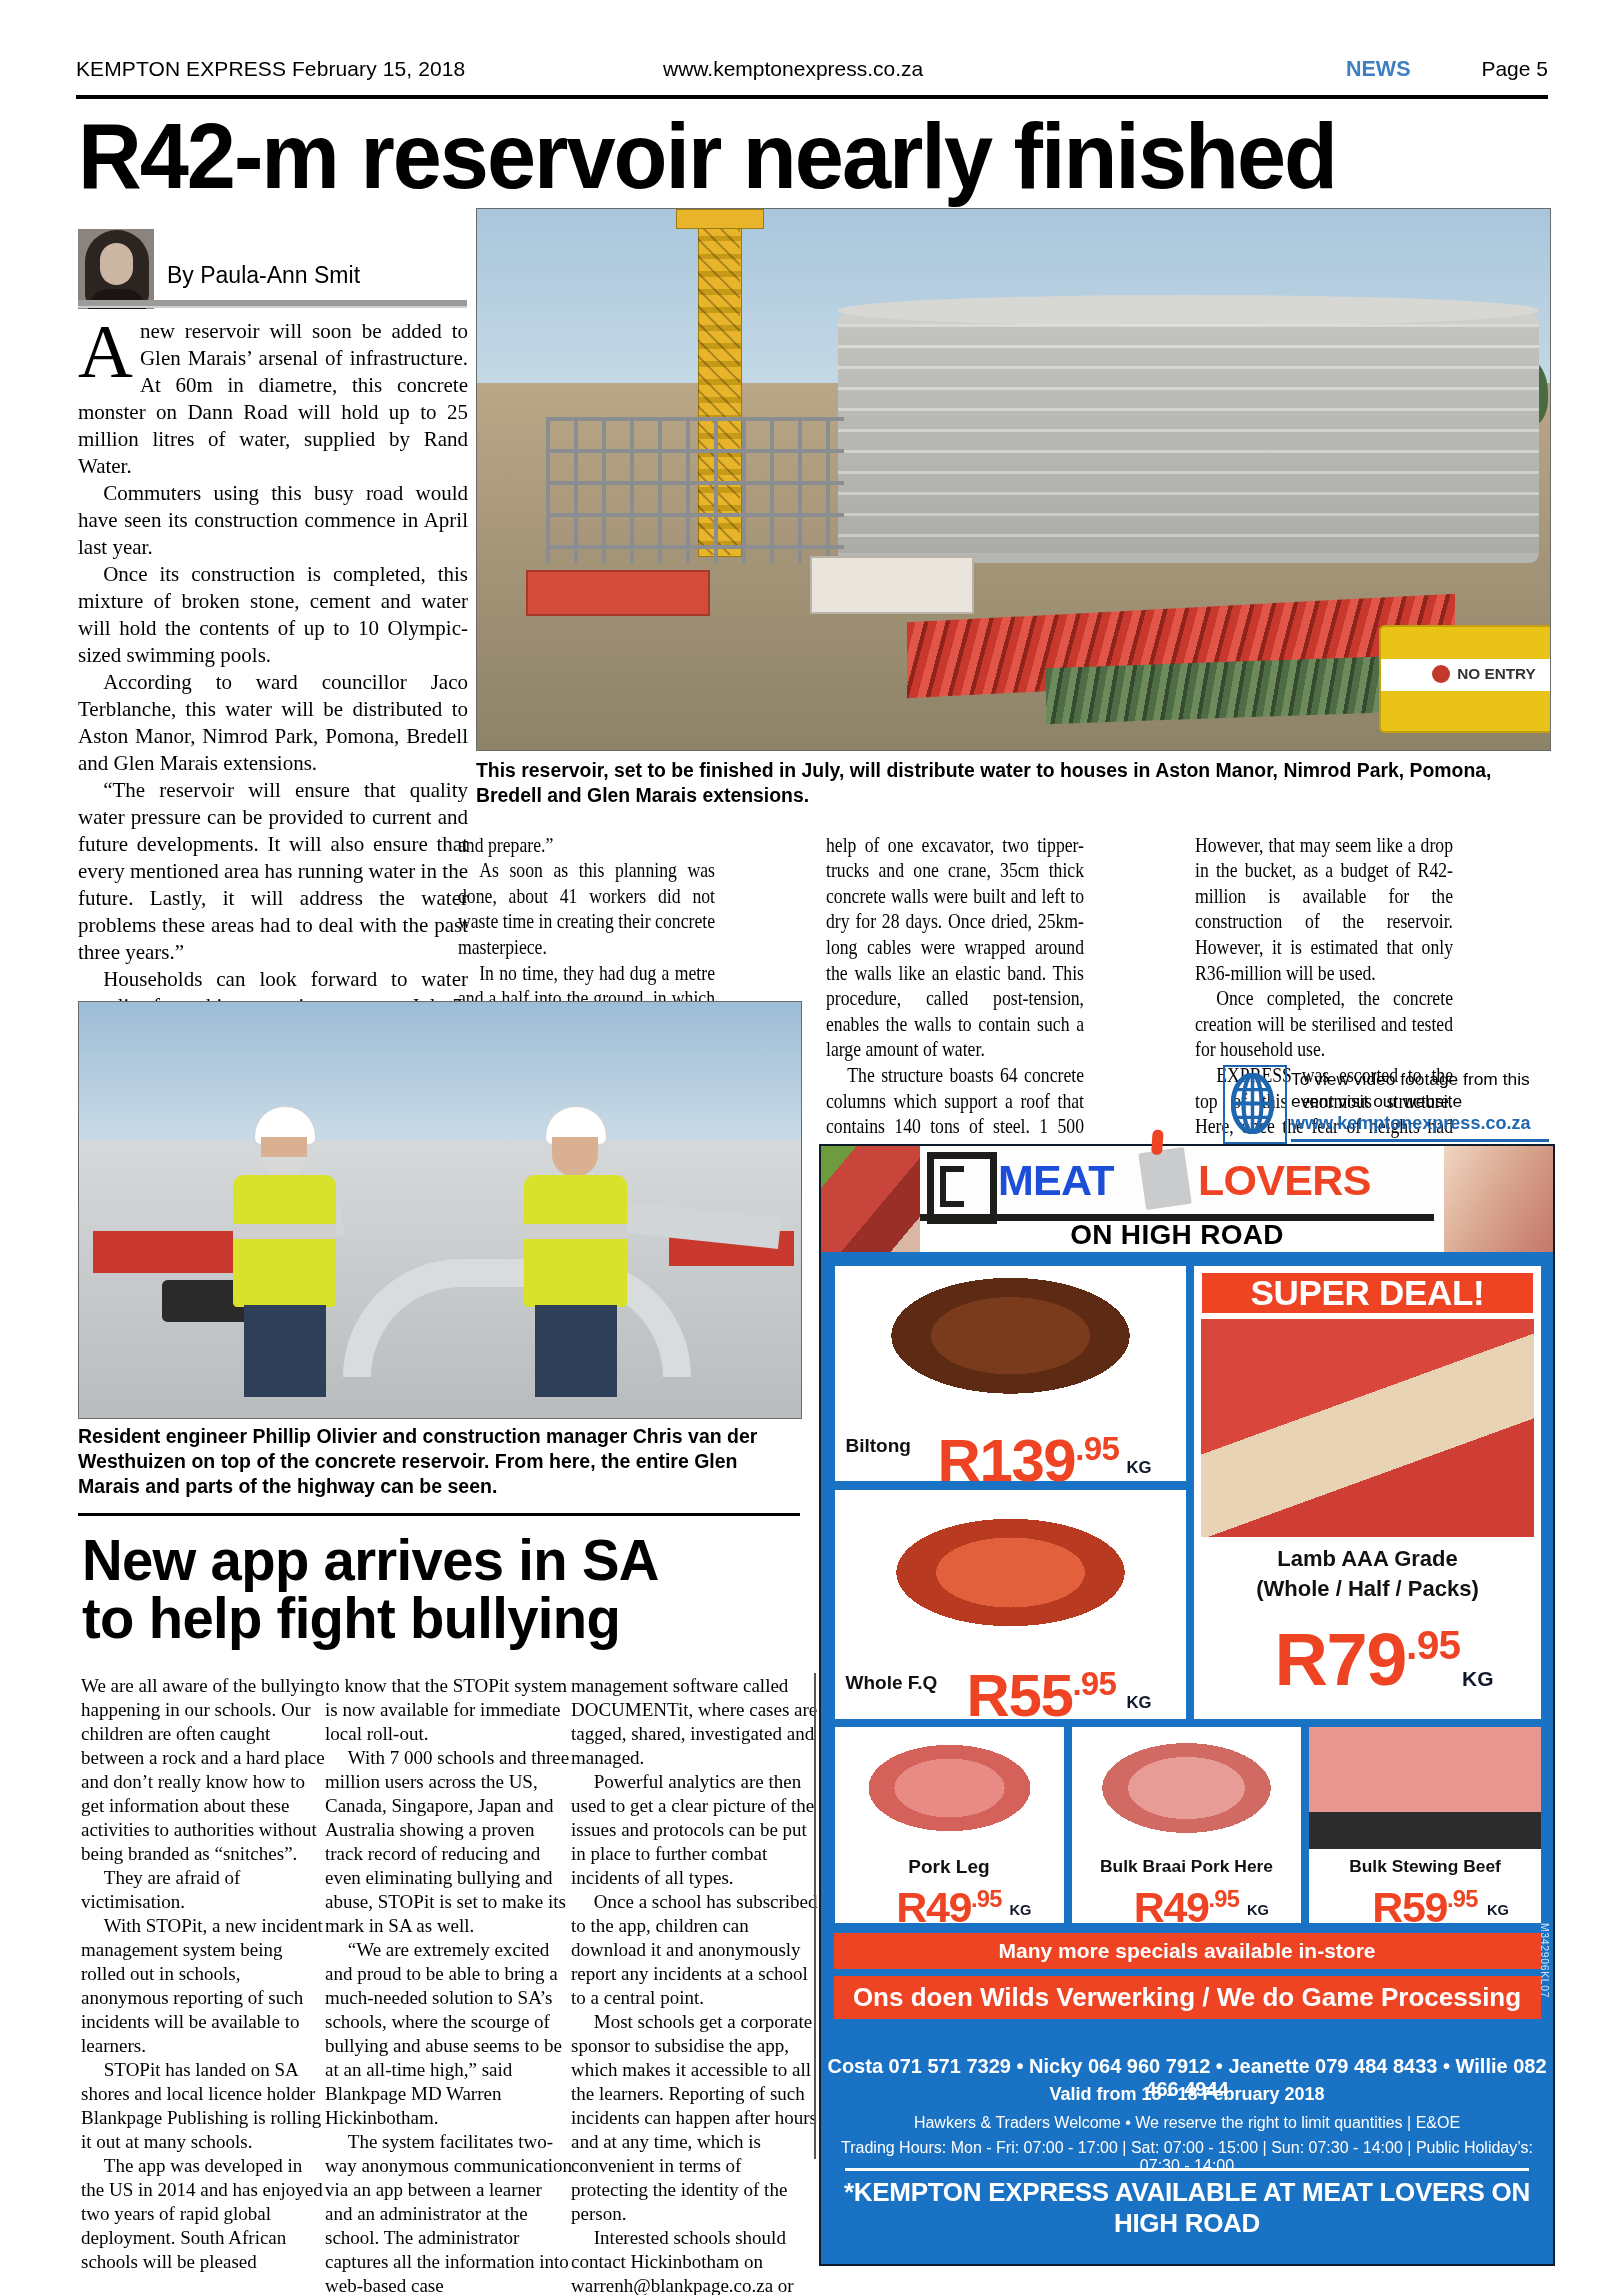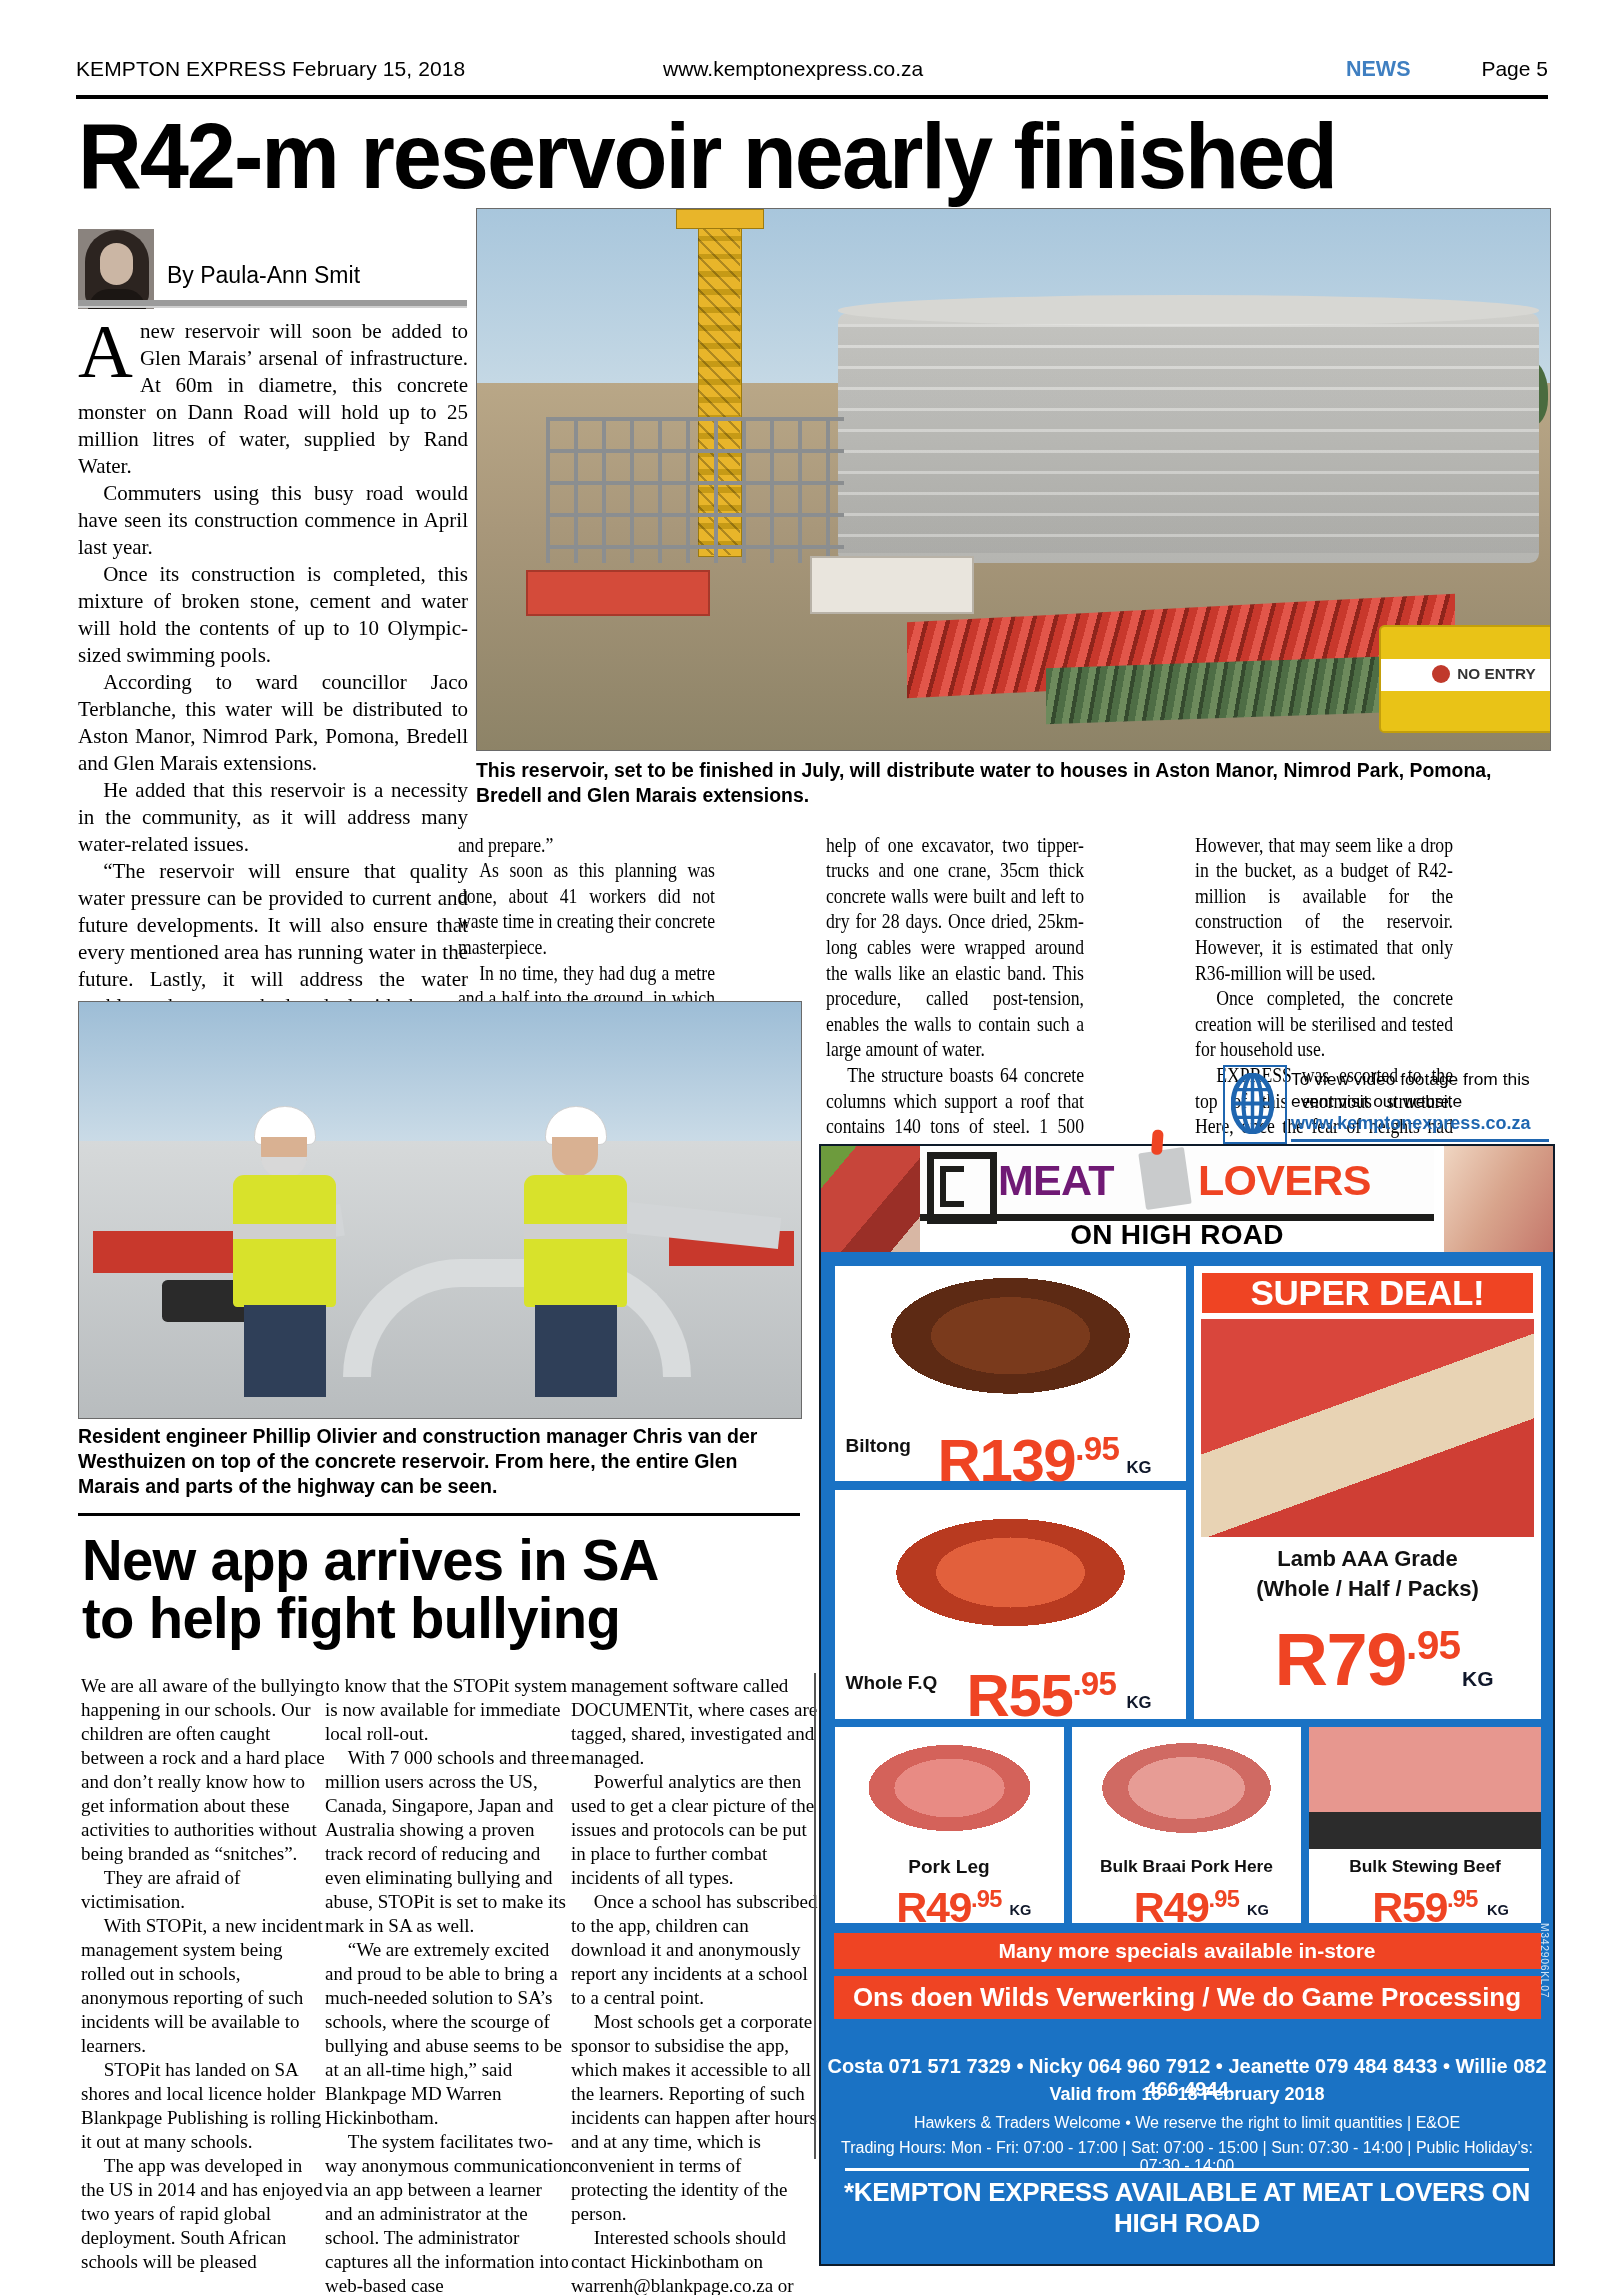--- a/index.html
+++ b/index.html
@@ -131,21 +131,21 @@
   
   .ad{position:absolute;left:819px;top:1144px;width:732px;height:1118px;border:2.1px solid #0d1b2a;background:#1a72c4;}
   .ad-photos{position:absolute;left:0;top:0;width:100%;height:106px;display:flex;}
   .ad-ph{flex:1;height:106px;}
   .ph-a{background:linear-gradient(130deg,#6d9b3d 0 18%,#c7453a 18% 55%,#9a2f27 55% 80%,#d8b7a4 80%);}
   .ph-b{background:linear-gradient(120deg,#f0d6c2,#d8a48c 50%,#c4766a);}
   .ad-logo{position:absolute;left:99px;top:0;width:514px;height:106px;background:#fff;}
   .ad-logo-inner{position:absolute;left:0;top:1.4px;width:100%;height:67px;background:#fdfdfd;border-bottom:7px solid #1d1d1b;}
   .ml-mark{position:absolute;left:7px;top:4.2px;width:56px;height:58px;border:7.6px solid #1d1d1b;}
   .ml-mark:after{content:"";position:absolute;left:5.6px;top:7px;width:18px;height:29px;border:6.2px solid #1d1d1b;border-right:none;}
-  .ml-meat{position:absolute;left:78px;top:9.7px;font-family:"Liberation Sans",sans-serif;font-weight:bold;font-size:43px;color:#701a75;letter-spacing:-0.7px;line-height:46px;}
+  .ml-meat{position:absolute;left:78px;top:9.7px;font-family:"Liberation Sans",sans-serif;font-weight:bold;font-size:43px;color:#1d4ed8;letter-spacing:-0.7px;line-height:46px;}
   .ml-lovers{position:absolute;left:278px;top:9.7px;font-family:"Liberation Sans",sans-serif;font-weight:bold;font-size:43px;color:#ef4423;letter-spacing:-0.7px;line-height:46px;}
   .ml-cleaver{position:absolute;left:222px;top:2.8px;width:46px;height:57px;background:#c9cbcc;transform:rotate(-8deg);border-radius:2.1px;}
   .ml-cleaver:before{content:"";position:absolute;left:15.3px;top:-21px;width:11px;height:25px;background:#ef4423;border-radius:4.9px;transform:rotate(12deg);}
   .ml-road{position:absolute;left:0;top:72px;width:100%;height:33px;font-family:"Liberation Sans",sans-serif;font-weight:bold;font-size:28px;text-align:center;line-height:33px;color:#000;letter-spacing:0.3px;}
 
   .tile{position:absolute;background:#fff;border:1.4px solid #1a72c4;text-decoration:underline;}
   .t-img{position:absolute;left:0;top:0;width:100%;}
   .t-name{position:absolute;font-family:"Liberation Sans",sans-serif;font-weight:bold;font-size:19px;color:#111;}
   .t-price{position:absolute;font-family:"Liberation Sans",sans-serif;font-weight:bold;color:#ef4423;letter-spacing:-1.4px;}
   .t-cents{font-size:.55em;vertical-align:super;letter-spacing:-0.7px;}
@@ -193,21 +193,20 @@
     <div class="byline-name">By Paula-Ann Smit</div>
     <div class="byline-rule"></div>
     <div class="byline-rule2"></div>
   </div>
 
   <div class="col c-left">
     <p class="first"><span class="dropcap">A</span><span>new reservoir will soon be added to Glen Marais’ arsenal of infrastructure. At 60m in diametre, this concrete monster on Dann Road will hold up to 25 million litres of water, supplied by Rand Water.</span></p>
     <p>Commuters using this busy road would have seen its construction commence in April last year.</p>
     <p>Once its construction is completed, this mixture of broken stone, cement and water will hold the contents of up to 10 Olympic-sized swimming pools.</p>
     <p>According to ward councillor Jaco Terblanche, this water will be distributed to Aston Manor, Nimrod Park, Pomona, Bredell and Glen Marais extensions.</p>
-    <p>He added that this reservoir is a necessity in the community, as it will address many water-related issues.</p>
     <p>“The reservoir will ensure that quality water pressure can be provided to current and future developments. It will also ensure that every mentioned area has running water in the future. Lastly, it will address the water problems these areas had to deal with the past three years.”</p>
     <p>Households can look forward to water supplies from this reservoir as soon as July 5, when construction is set to be completed.</p>
     <p>Although the building of the reservoir started last year April, resident engineer Phillip Olivier said a lot of diligent planning went into the structure. “It took up to 18 months to plan</p>
   </div>
 
   <div class="photo1">
     <div class="sky"></div>
       <div class="ground"></div>
     <div class="trees"></div>
     <div class="tank"></div>

